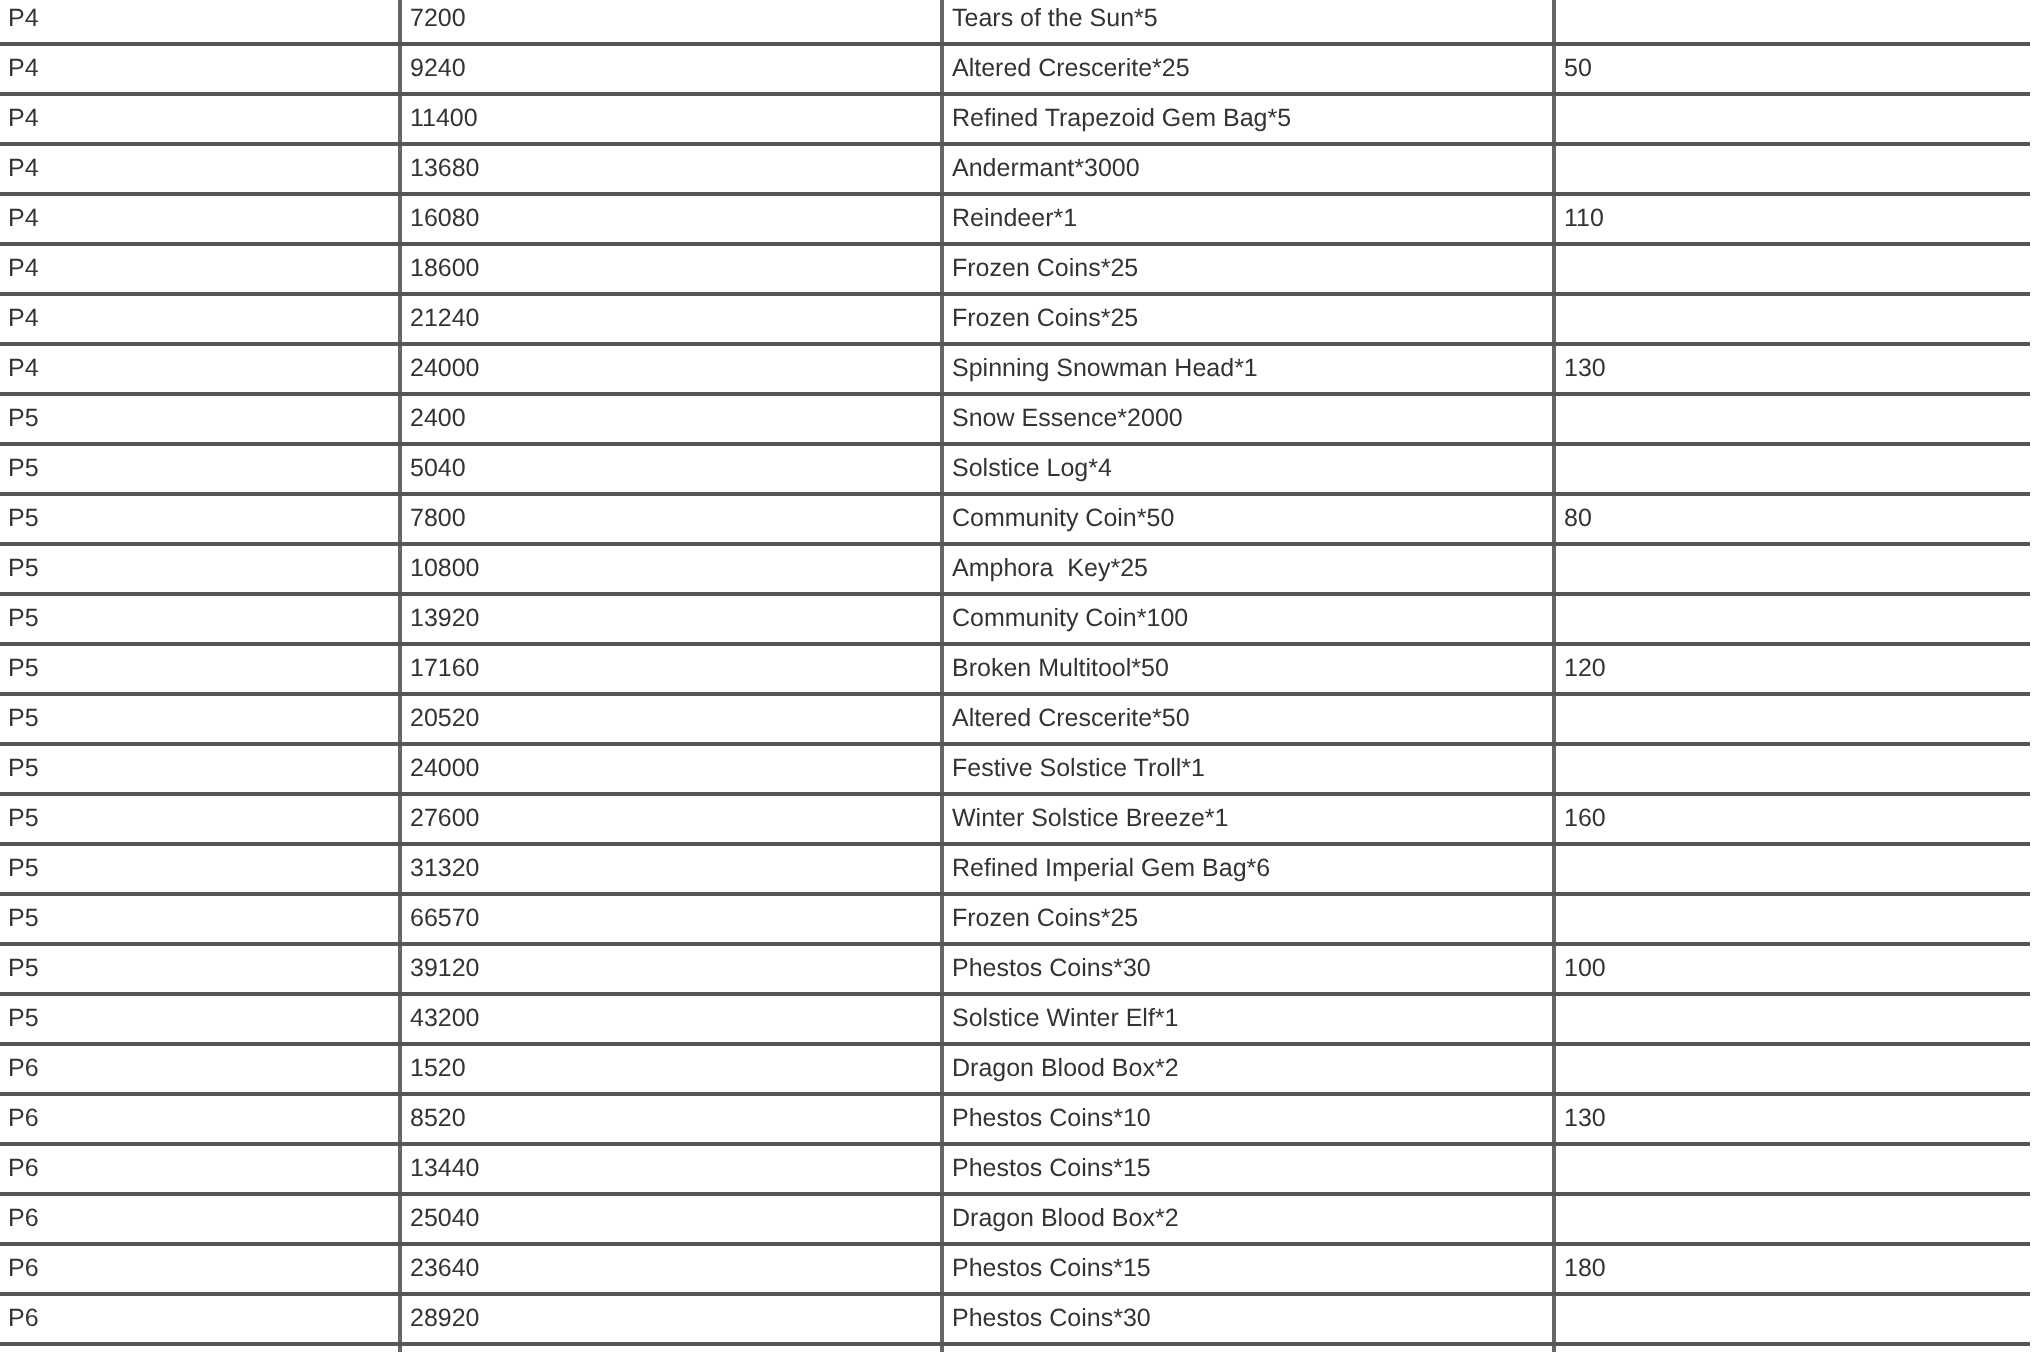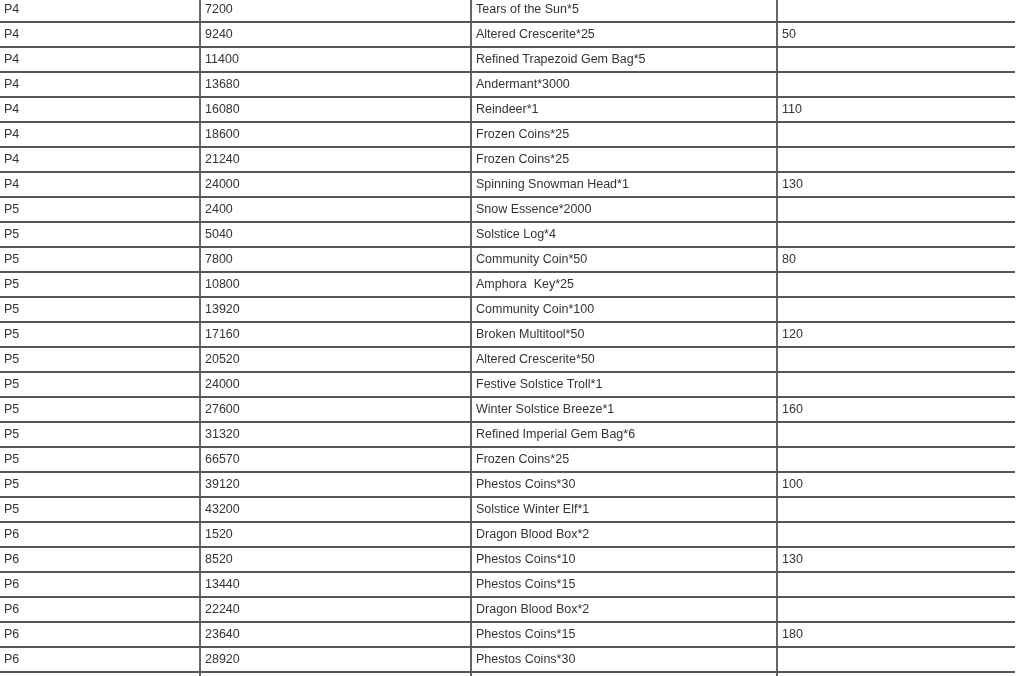--- a/index.html
+++ b/index.html
@@ -201,21 +201,21 @@
           <td>130</td>
         </tr>
       <tr>
           <td>P6</td>
           <td>13440</td>
           <td>Phestos Coins*15</td>
           <td></td>
         </tr>
       <tr>
           <td>P6</td>
-          <td>22240</td>
+          <td>25040</td>
           <td>Dragon Blood Box*2</td>
           <td></td>
         </tr>
       <tr>
           <td>P6</td>
           <td>23640</td>
           <td>Phestos Coins*15</td>
           <td>180</td>
         </tr>
       <tr>

